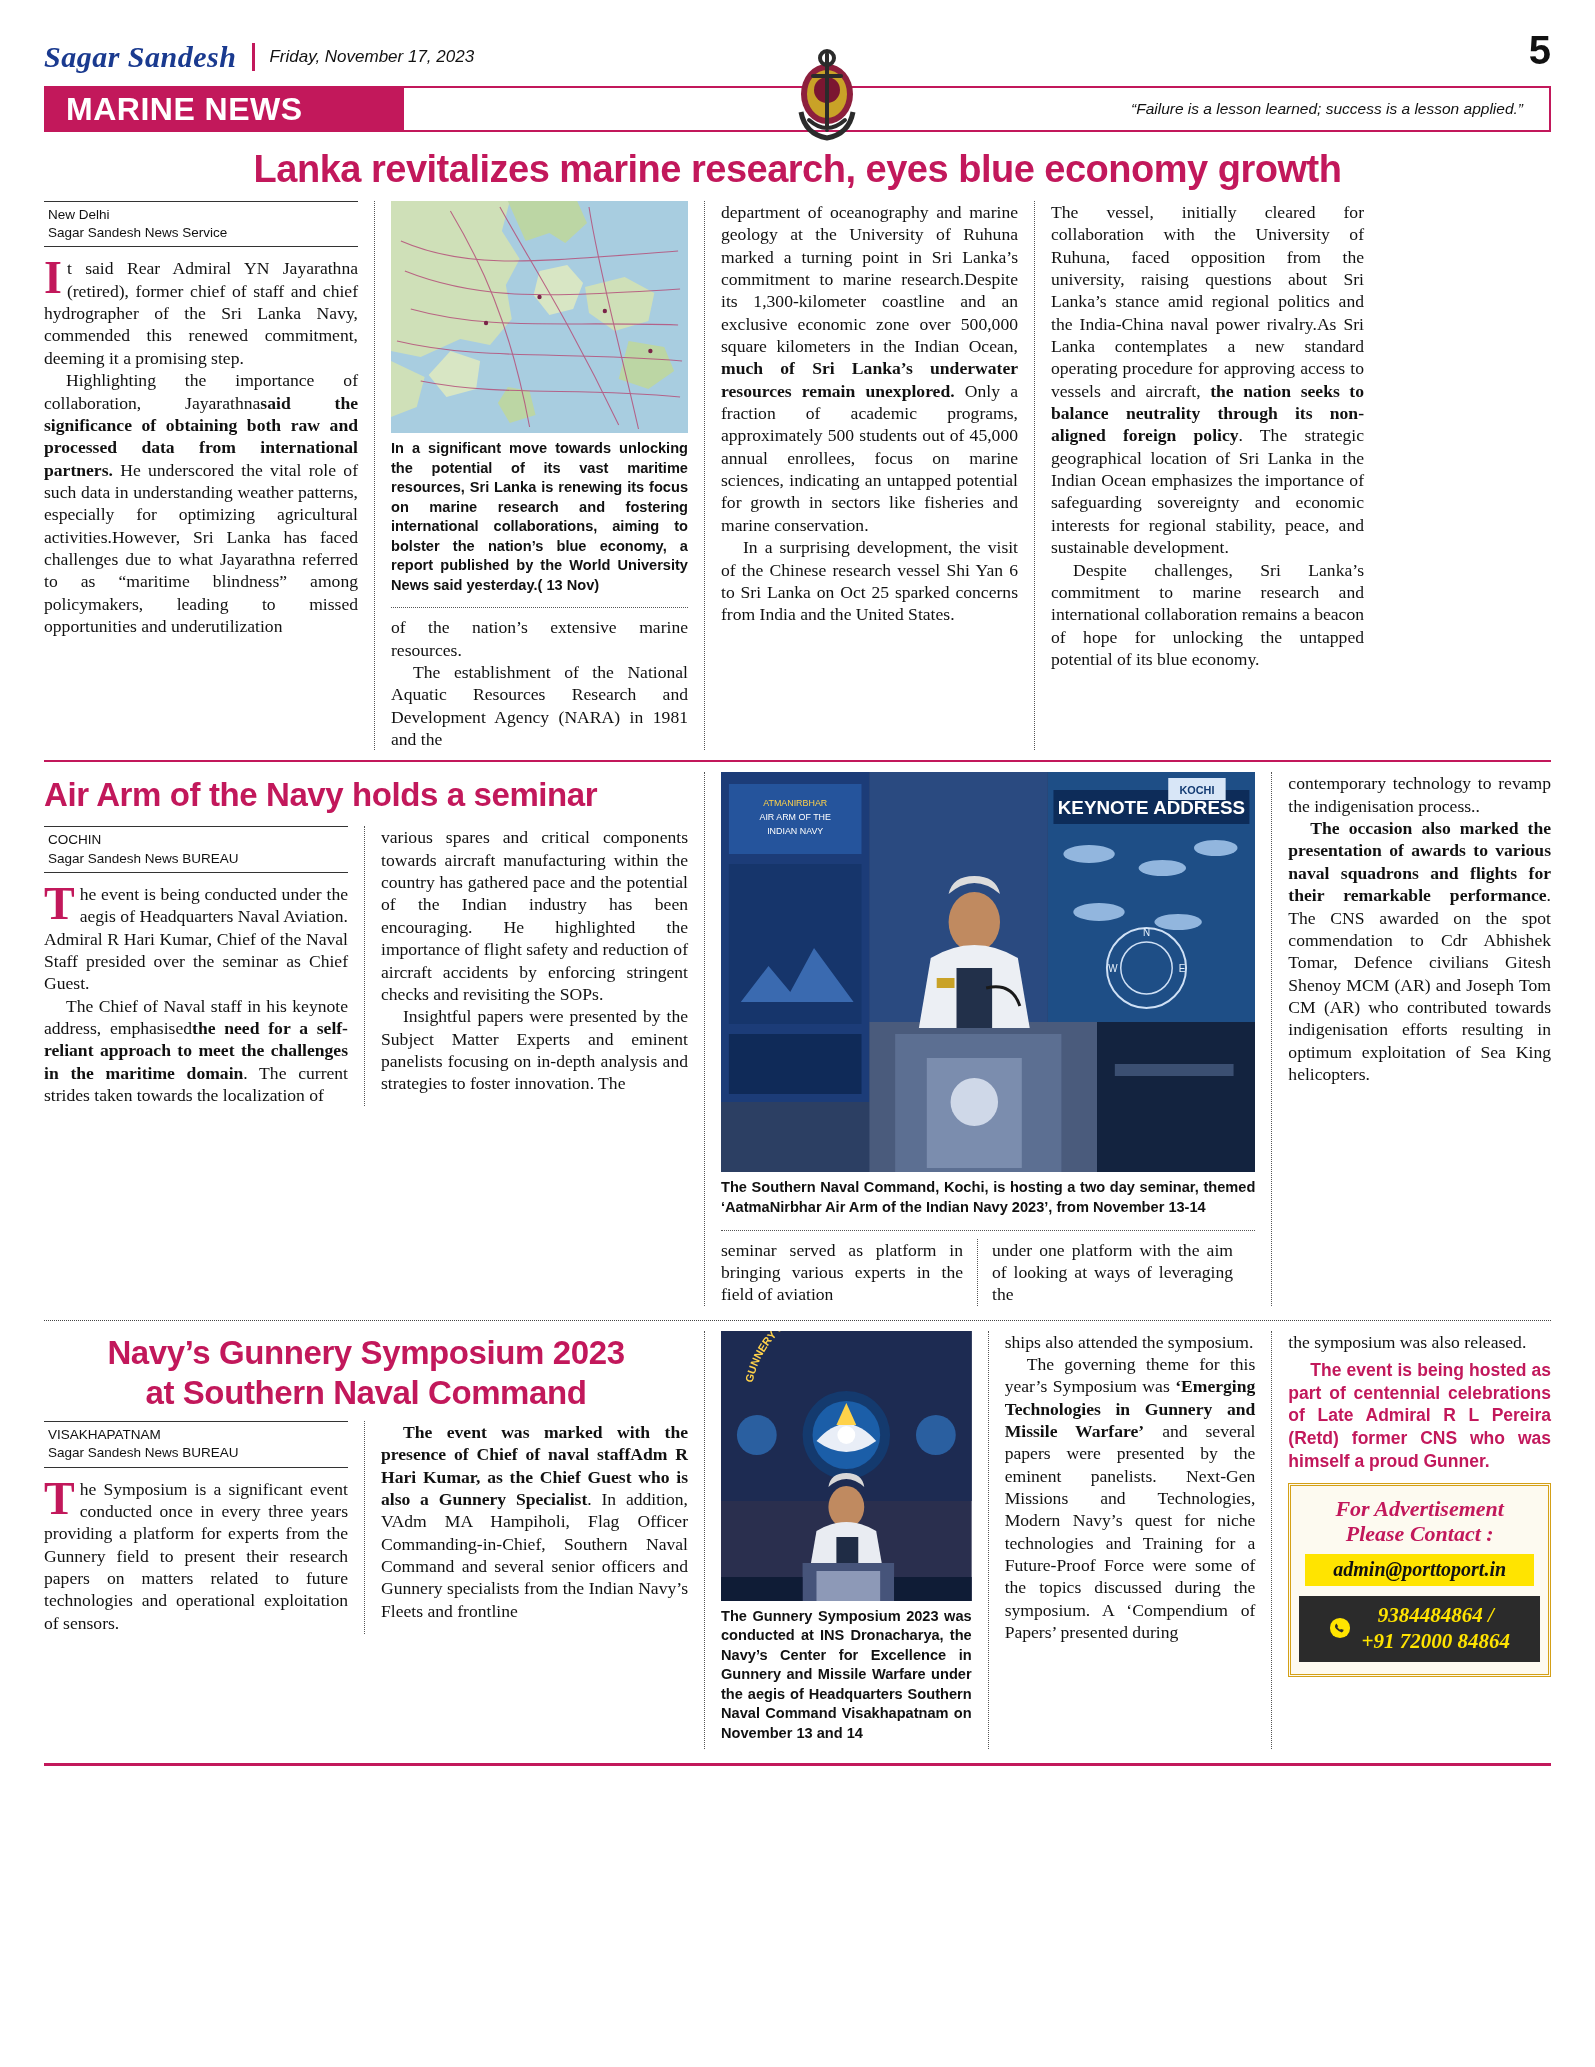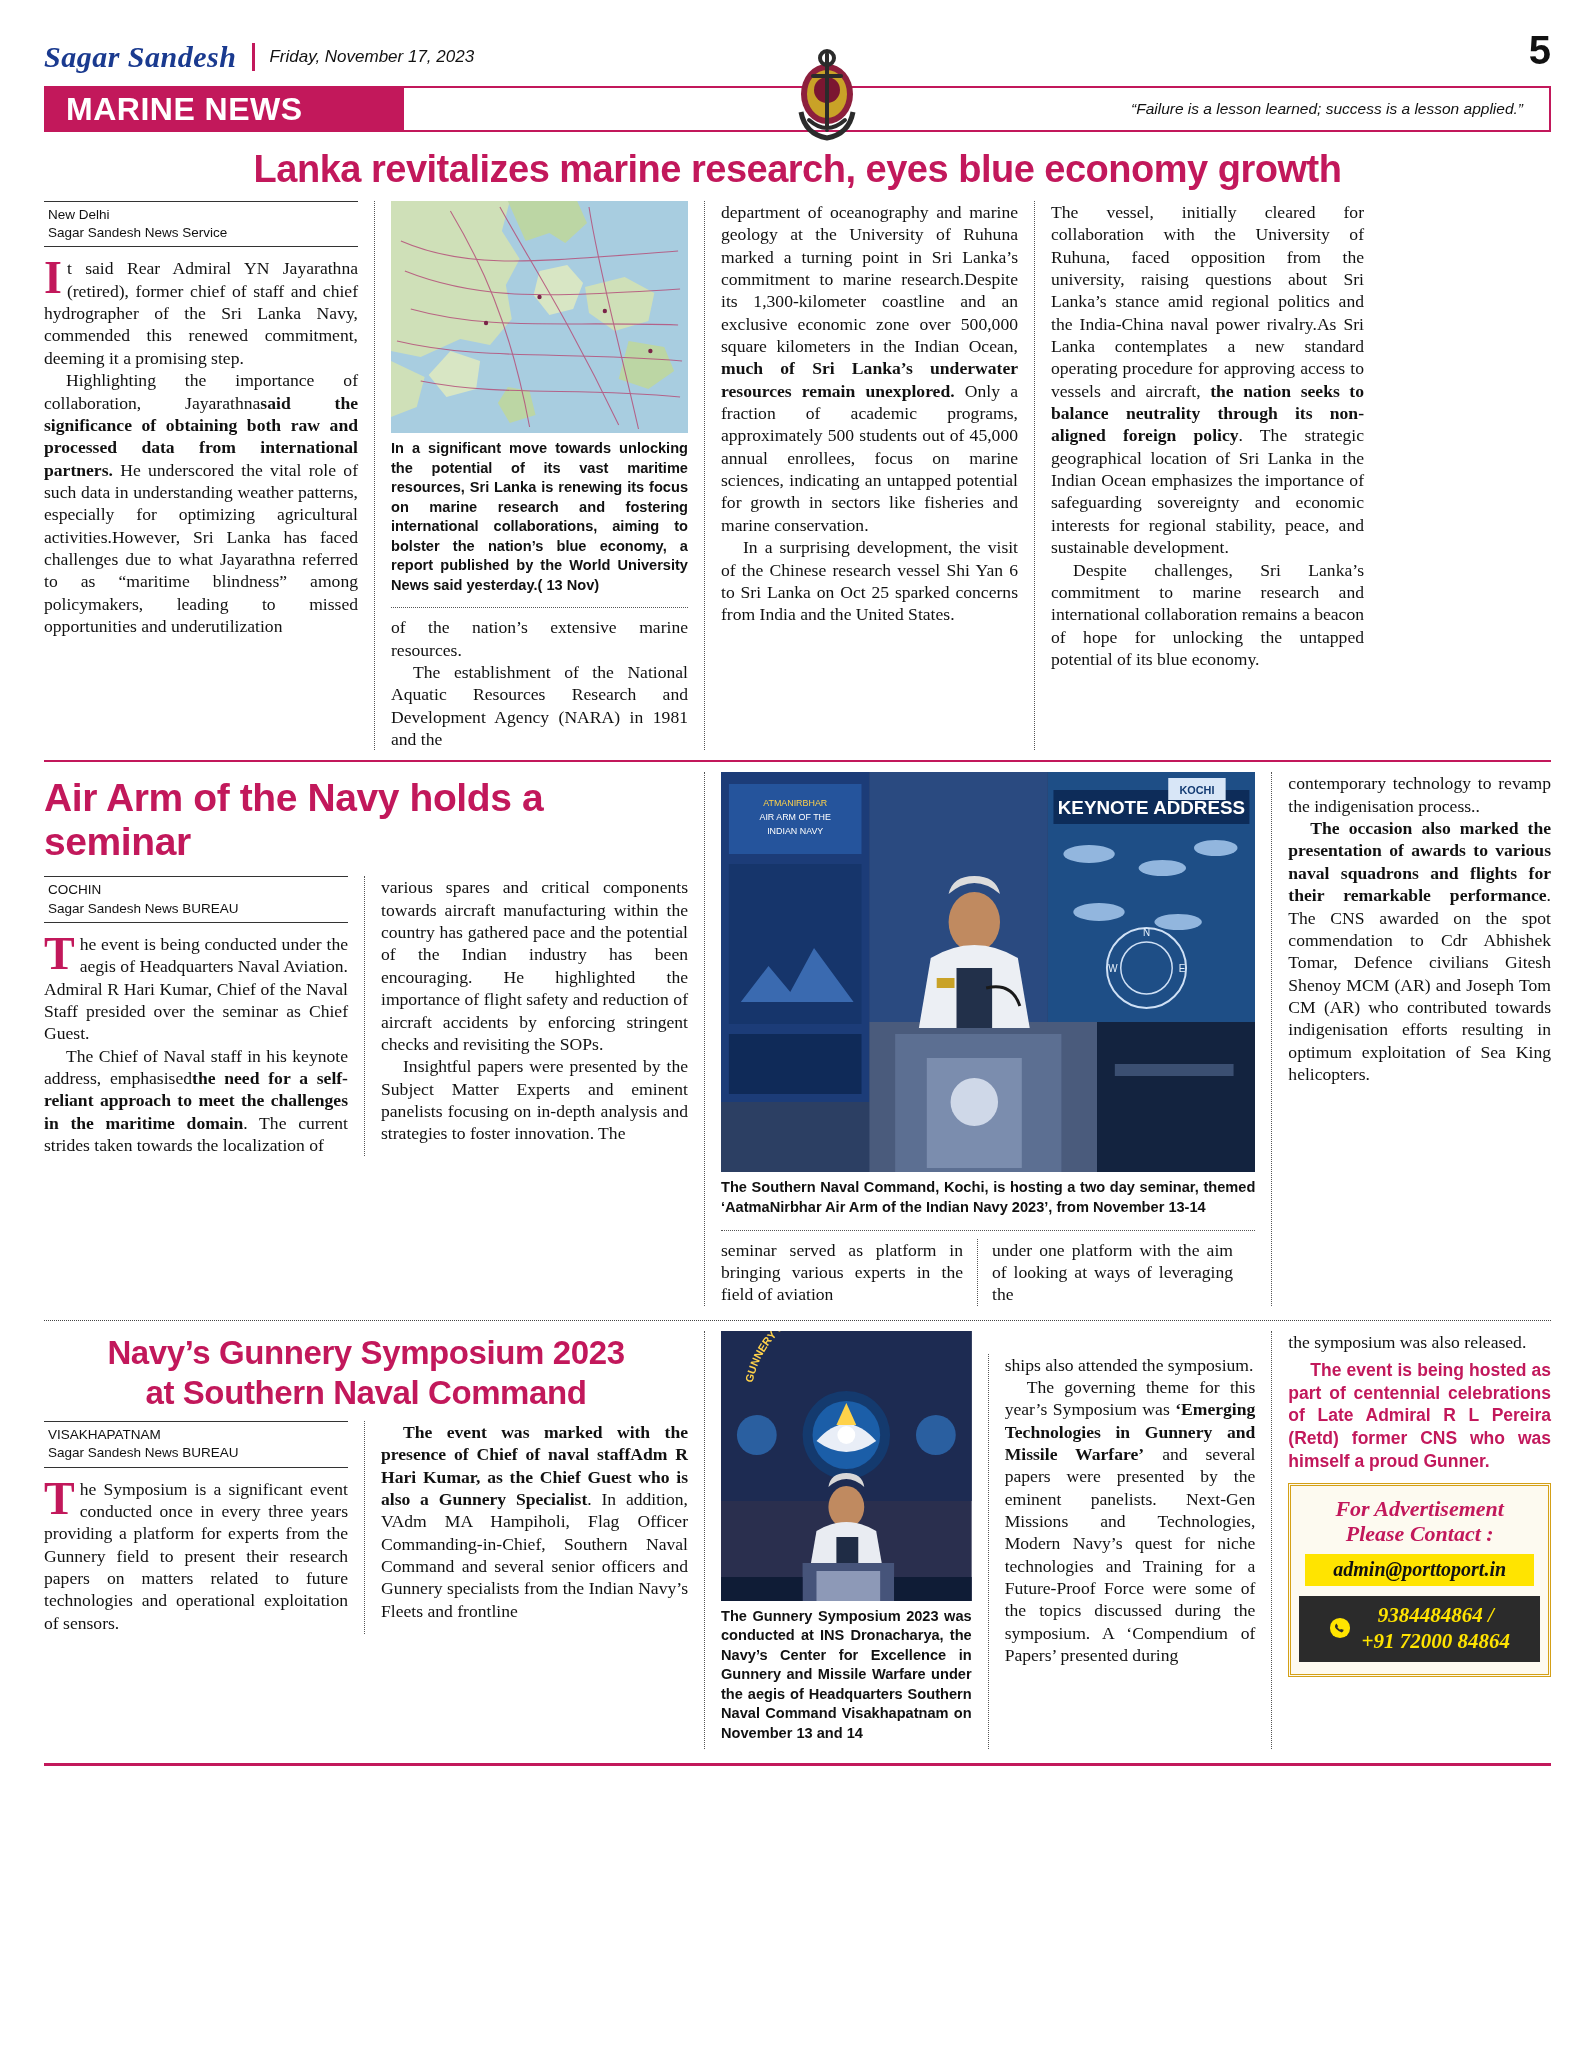--- a/index.html
+++ b/index.html
@@ -283,21 +283,21 @@
       </p>
       <p>Despite challenges, Sri Lanka’s commitment to marine research and international collaboration remains a beacon of hope for unlocking the untapped potential of its blue economy.</p>
     </div>
   </div>
 
   <div class="hr-solid"></div>
 
   <div style="display:flex;">
 
     <div style="width:660px; padding-right:16px;">
-      <h2 class="h-sec" style="font-size:39px; margin:4px 0 12px 0;">Air Arm of the Navy holds a seminar</h2>
+      <h2 class="h-sec" style="font-size:33px; margin:4px 0 12px 0;">Air Arm of the Navy holds a seminar</h2>
       <div style="display:flex;">
         <div class="col" style="width:320px; padding-right:16px;">
           <div class="kicker">
             <div>COCHIN</div>
             <div>Sagar Sandesh News BUREAU</div>
           </div>
           <p class="noind dropcap">The event is being conducted under the aegis of Headquarters Naval Aviation. Admiral R Hari Kumar, Chief of the Naval Staff presided over the seminar as Chief Guest.</p>
           <p>
             <span>The Chief of Naval staff in his keynote address, emphasised</span><b>the need for a self-reliant approach to meet the challenges in the maritime domain</b><span>. The current strides taken towards the localization of</span>
           </p>
@@ -433,21 +433,21 @@
           <rect x="82" y="232" width="92" height="38" fill="#46547a"></rect>
           <rect x="96" y="240" width="64" height="30" fill="#8d99b7"></rect>
 
           <rect x="0" y="246" width="82" height="24" fill="#0f1c36"></rect>
           <rect x="174" y="246" width="78" height="24" fill="#0f1c36"></rect>
         </svg>
       </div>
       <div class="caption">The Gunnery Symposium 2023 was conducted at INS Dronacharya, the Navy’s Center for Excellence in Gunnery and Missile Warfare under the aegis of Headquarters Southern Naval Command Visakhapatnam on November 13 and 14</div>
     </div>
 
-    <div class="col vsep" style="width:284px; padding:0 16px;margin-top:23px;">
+    <div class="col vsep" style="width:284px; padding:0 16px;">
       <p class="noind">ships also attended the symposium.</p>
       <p>
         <span>The governing theme for this year’s Symposium was </span><b>‘Emerging Technologies in Gunnery and Missile Warfare’</b><span> and several papers were presented by the eminent panelists. Next-Gen Missions and Technologies, Modern Navy’s quest for niche technologies and Training for a Future-Proof Force were some of the topics discussed during the symposium. A ‘Compendium of Papers’ presented during</span>
       </p>
     </div>
 
     <div class="col vsep" style="width:280px; padding-left:16px;">
       <p class="noind">the symposium was also released.</p>
       <p class="pinkblock" style="margin-top:6px;">The event is being hosted as part of centennial celebrations of Late Admiral R L Pereira (Retd) former CNS who was himself a proud Gunner.</p>
 

